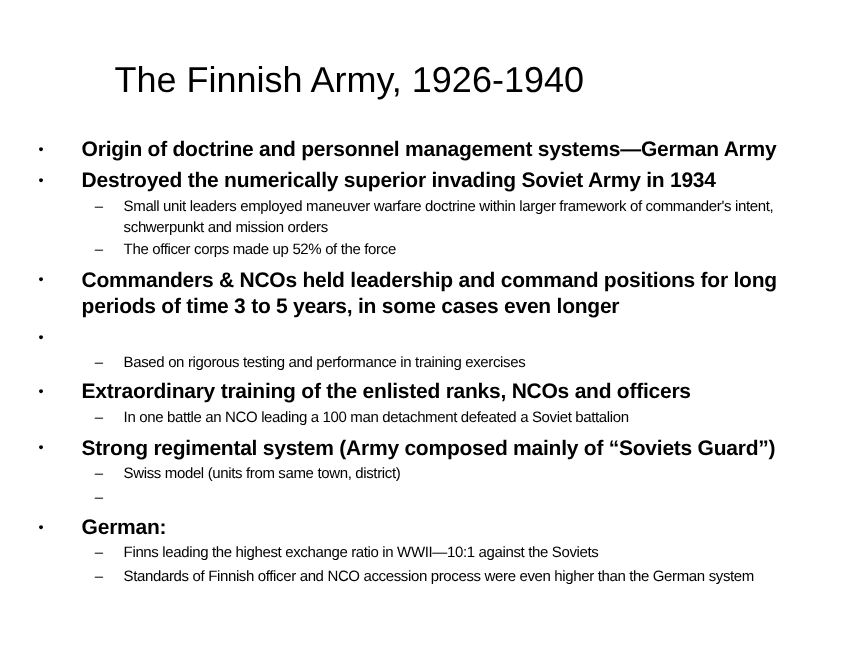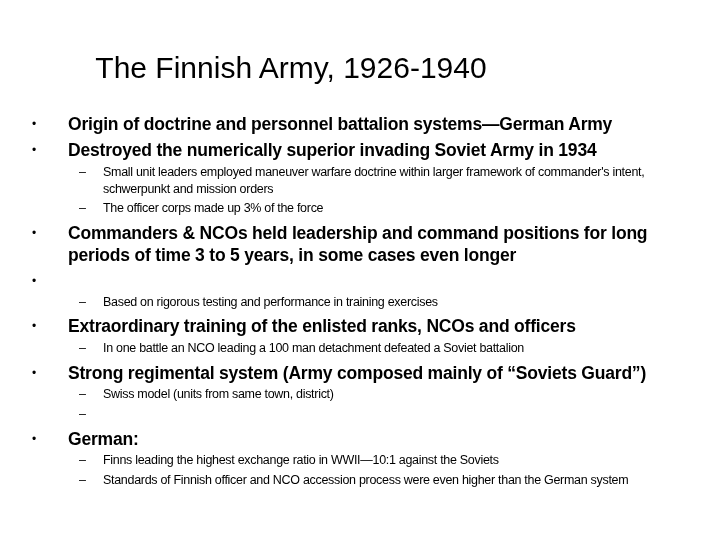--- a/index.html
+++ b/index.html
@@ -31,33 +31,33 @@
   }
 </style>
 </head>
 <body>
 
 <div class="title">The Finnish Army, 1926-1940</div>
 
 <div class="content">
   <div class="l1" style="top:113px">
     <span class="bullet">•</span>
-    <span>Origin of doctrine and personnel battalion systems—German Army</span>
+    <span>Origin of doctrine and personnel management systems—German Army</span>
   </div>
   <div class="l1" style="top:139px">
     <span class="bullet">•</span>
     <span>Destroyed the numerically superior invading Soviet Army in 1934</span>
   </div>
   <div class="l2" style="top:164px">
     <span class="dash">–</span>
     <span>Small unit leaders employed maneuver warfare doctrine within larger framework of commander's intent, schwerpunkt and mission orders</span>
   </div>
   <div class="l2" style="top:200px">
     <span class="dash">–</span>
-    <span>The officer corps made up 3% of the force</span>
+    <span>The officer corps made up 52% of the force</span>
   </div>
   <div class="l1" style="top:222px">
     <span class="bullet">•</span>
     <span>Commanders &amp; NCOs held leadership and command positions for long periods of time 3 to 5 years, in some cases even longer</span>
   </div>
   <div class="l1" style="top:270px">
     <span class="bullet">•</span>
   </div>
   <div class="l2" style="top:294px">
     <span class="dash">–</span>

